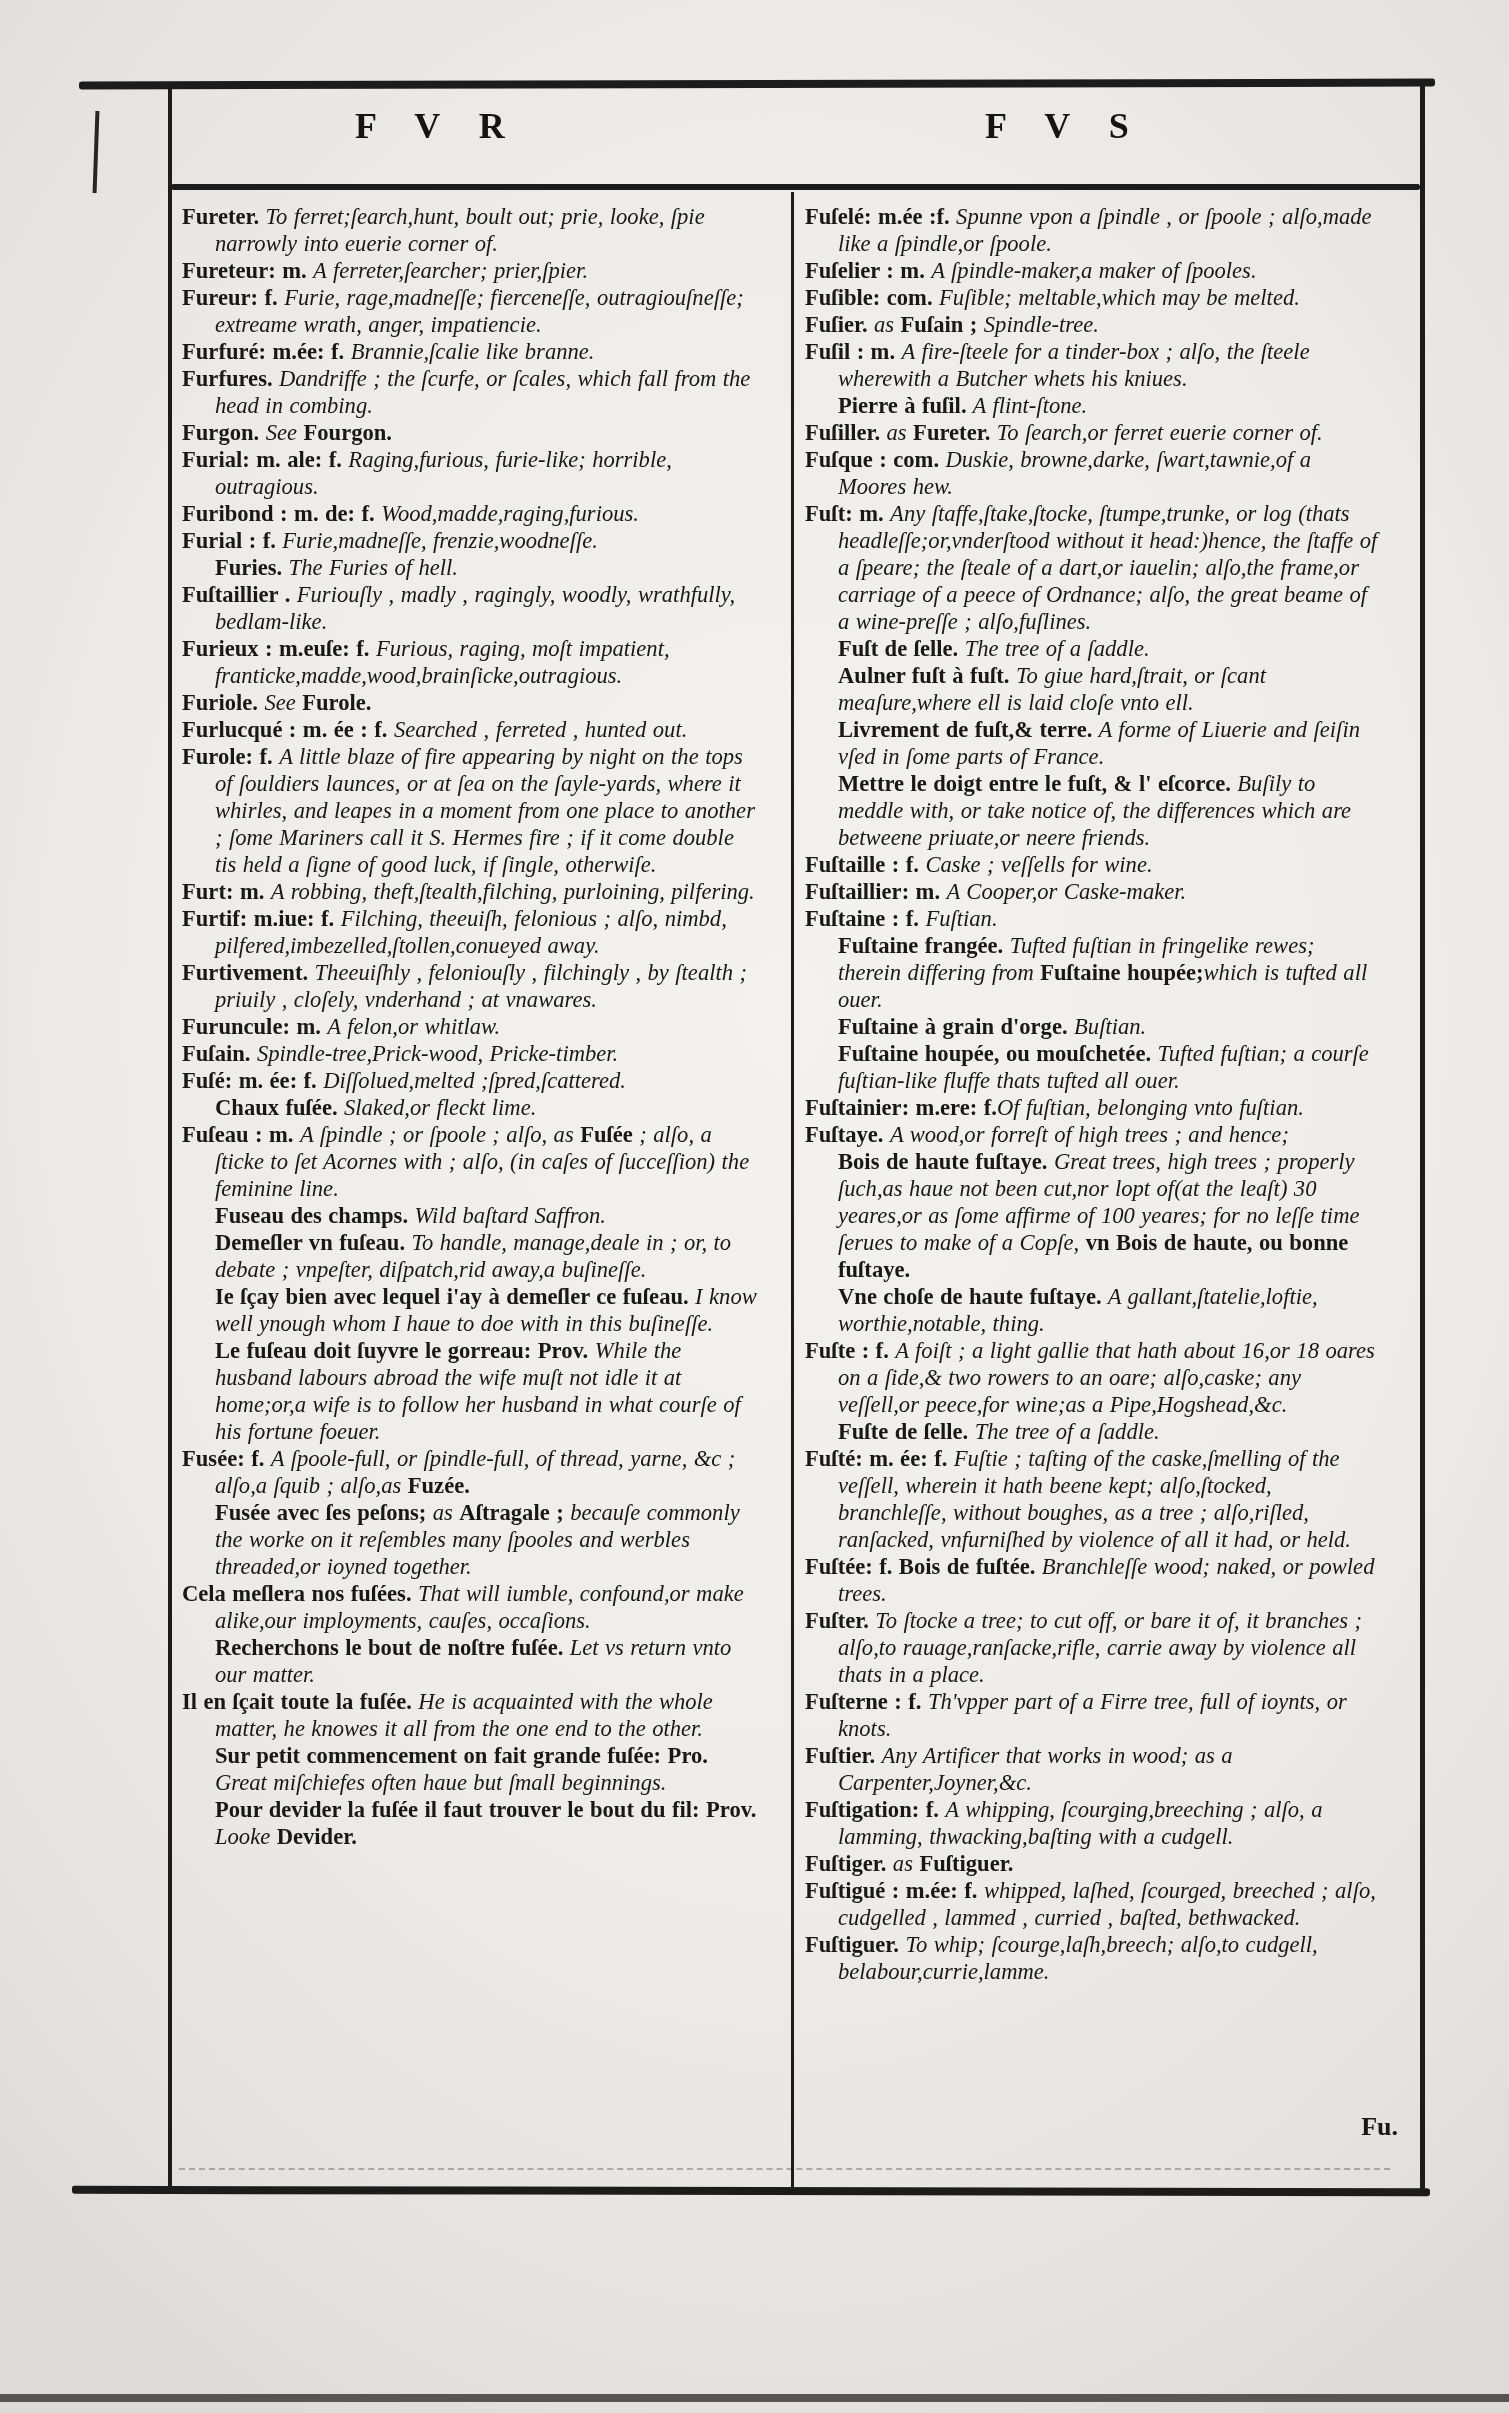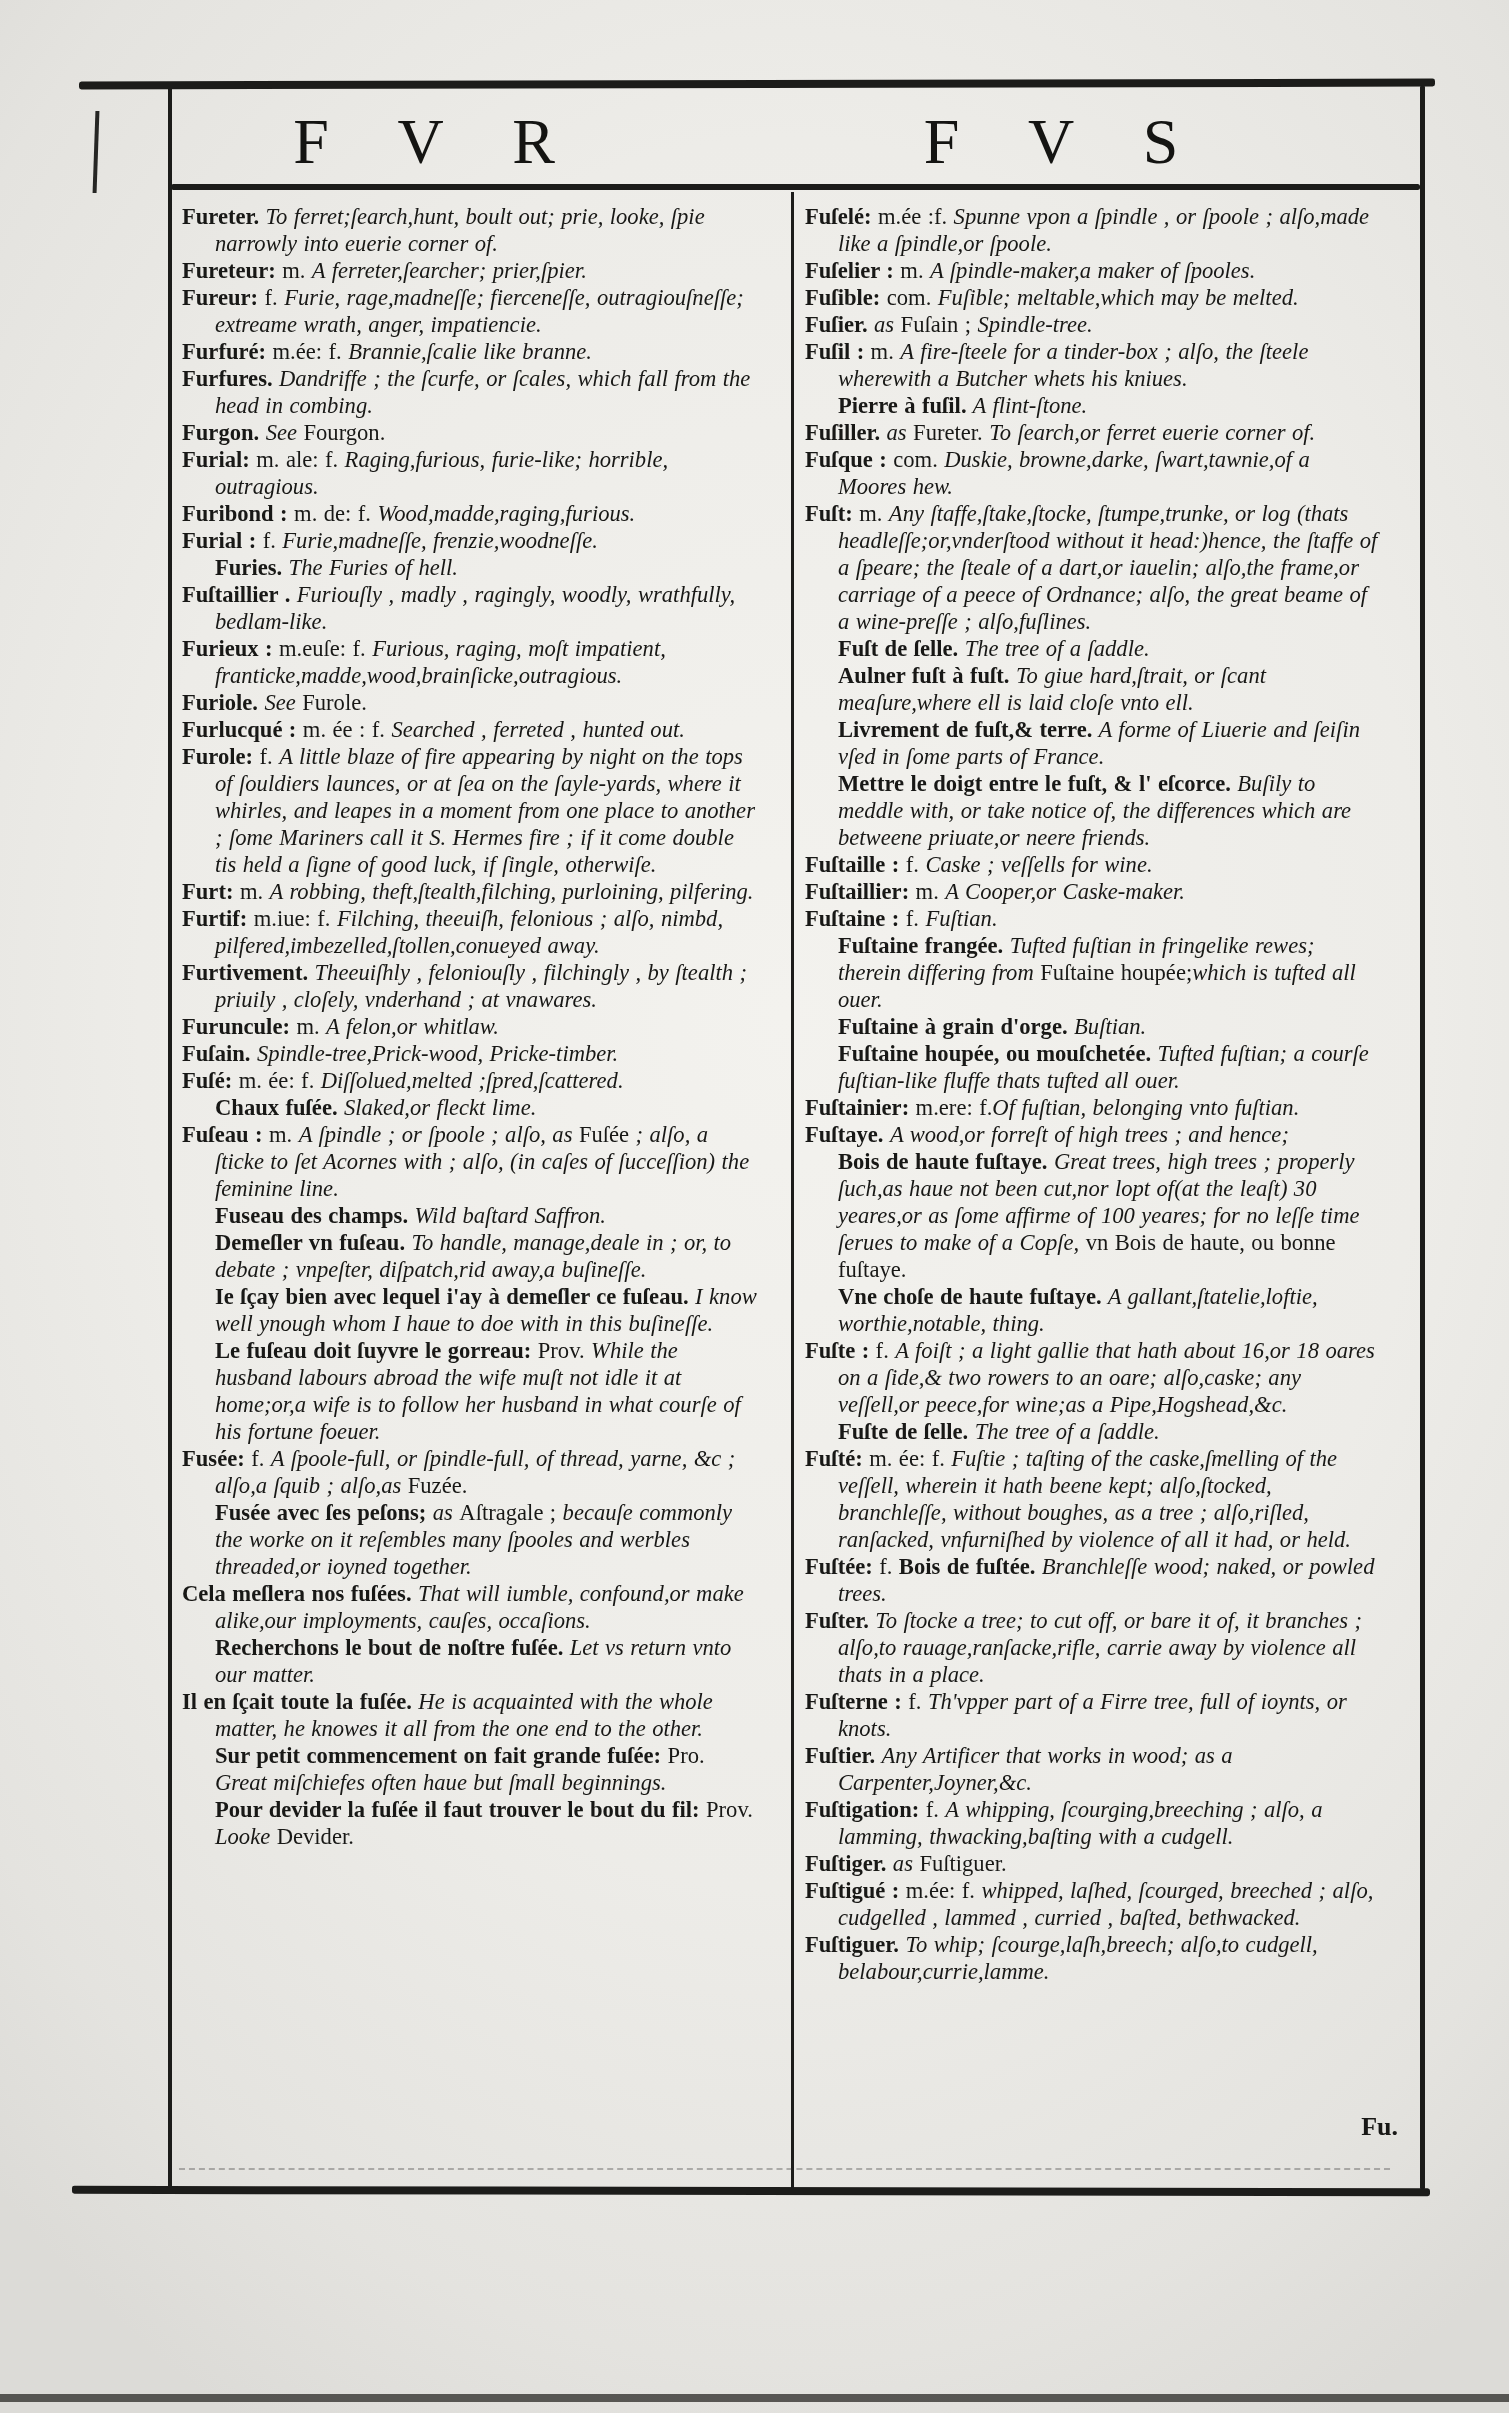--- a/index.html
+++ b/index.html
@@ -16,35 +16,35 @@
   .rule{position:absolute;background:#1c1c1a;}
   #rule-top{left:79px;top:80px;width:1356px;height:7.5px;transform:rotate(-0.12deg);border-radius:2.5px;}
   #rule-header-bottom{left:171px;top:184px;width:1249px;height:5.9px;border-radius:2.5px;}
   #rule-bottom{left:72px;top:2187px;width:1358px;height:7.5px;transform:rotate(0.1deg);border-radius:2.5px;}
   #border-left{left:168px;top:85px;width:4.2px;height:2105px;}
   #border-right{left:1420px;top:85px;width:5px;height:2105px;border-radius:2.5px;}
   #column-divider{left:791px;top:192px;width:3.3px;height:1996px;}
   #margin-mark{position:absolute;left:94px;top:111px;width:4.2px;height:82px;background:#262624;transform:rotate(2deg);}
   .running-head{
     position:absolute;top:105px;width:335px;text-align:center;
-    font-size:64px;font-weight:normal;color:#141412;letter-spacing:0.42em;
+    font-size:36px;font-weight:bold;color:#141412;letter-spacing:0.42em;
   }
   #head-left{left:270px;}
   #head-right{left:897px;}
   .col{position:absolute;top:203px;color:#17171五5;}
   #column-left{left:182px;width:576px;}
   #column-right{left:805px;width:579px;}
   .entry{
     margin:0;padding-left:33px;text-indent:-33px;
     font-size:22.6px;line-height:27px;color:#181816;
     word-spacing:0.8px;
   }
   .entry.indent{text-indent:0;}
   .seg-h{font-weight:bold;}
-  .seg-r{font-weight:normal;text-align:right;}
+  .seg-r{font-weight:bold;text-align:right;}
   .seg-i{font-style:italic;}
   #catchword{
     position:absolute;left:1256px;top:2068px;width:142px;text-align:right;
     font-size:26px;font-weight:bold;color:#181816;margin-top:44px;
   }
   #dash-line{
     position:absolute;left:179px;top:2168px;width:1211px;height:0;
     border-top:2.5px dashed rgba(45,45,42,0.32);
   }
   #page-edge{

